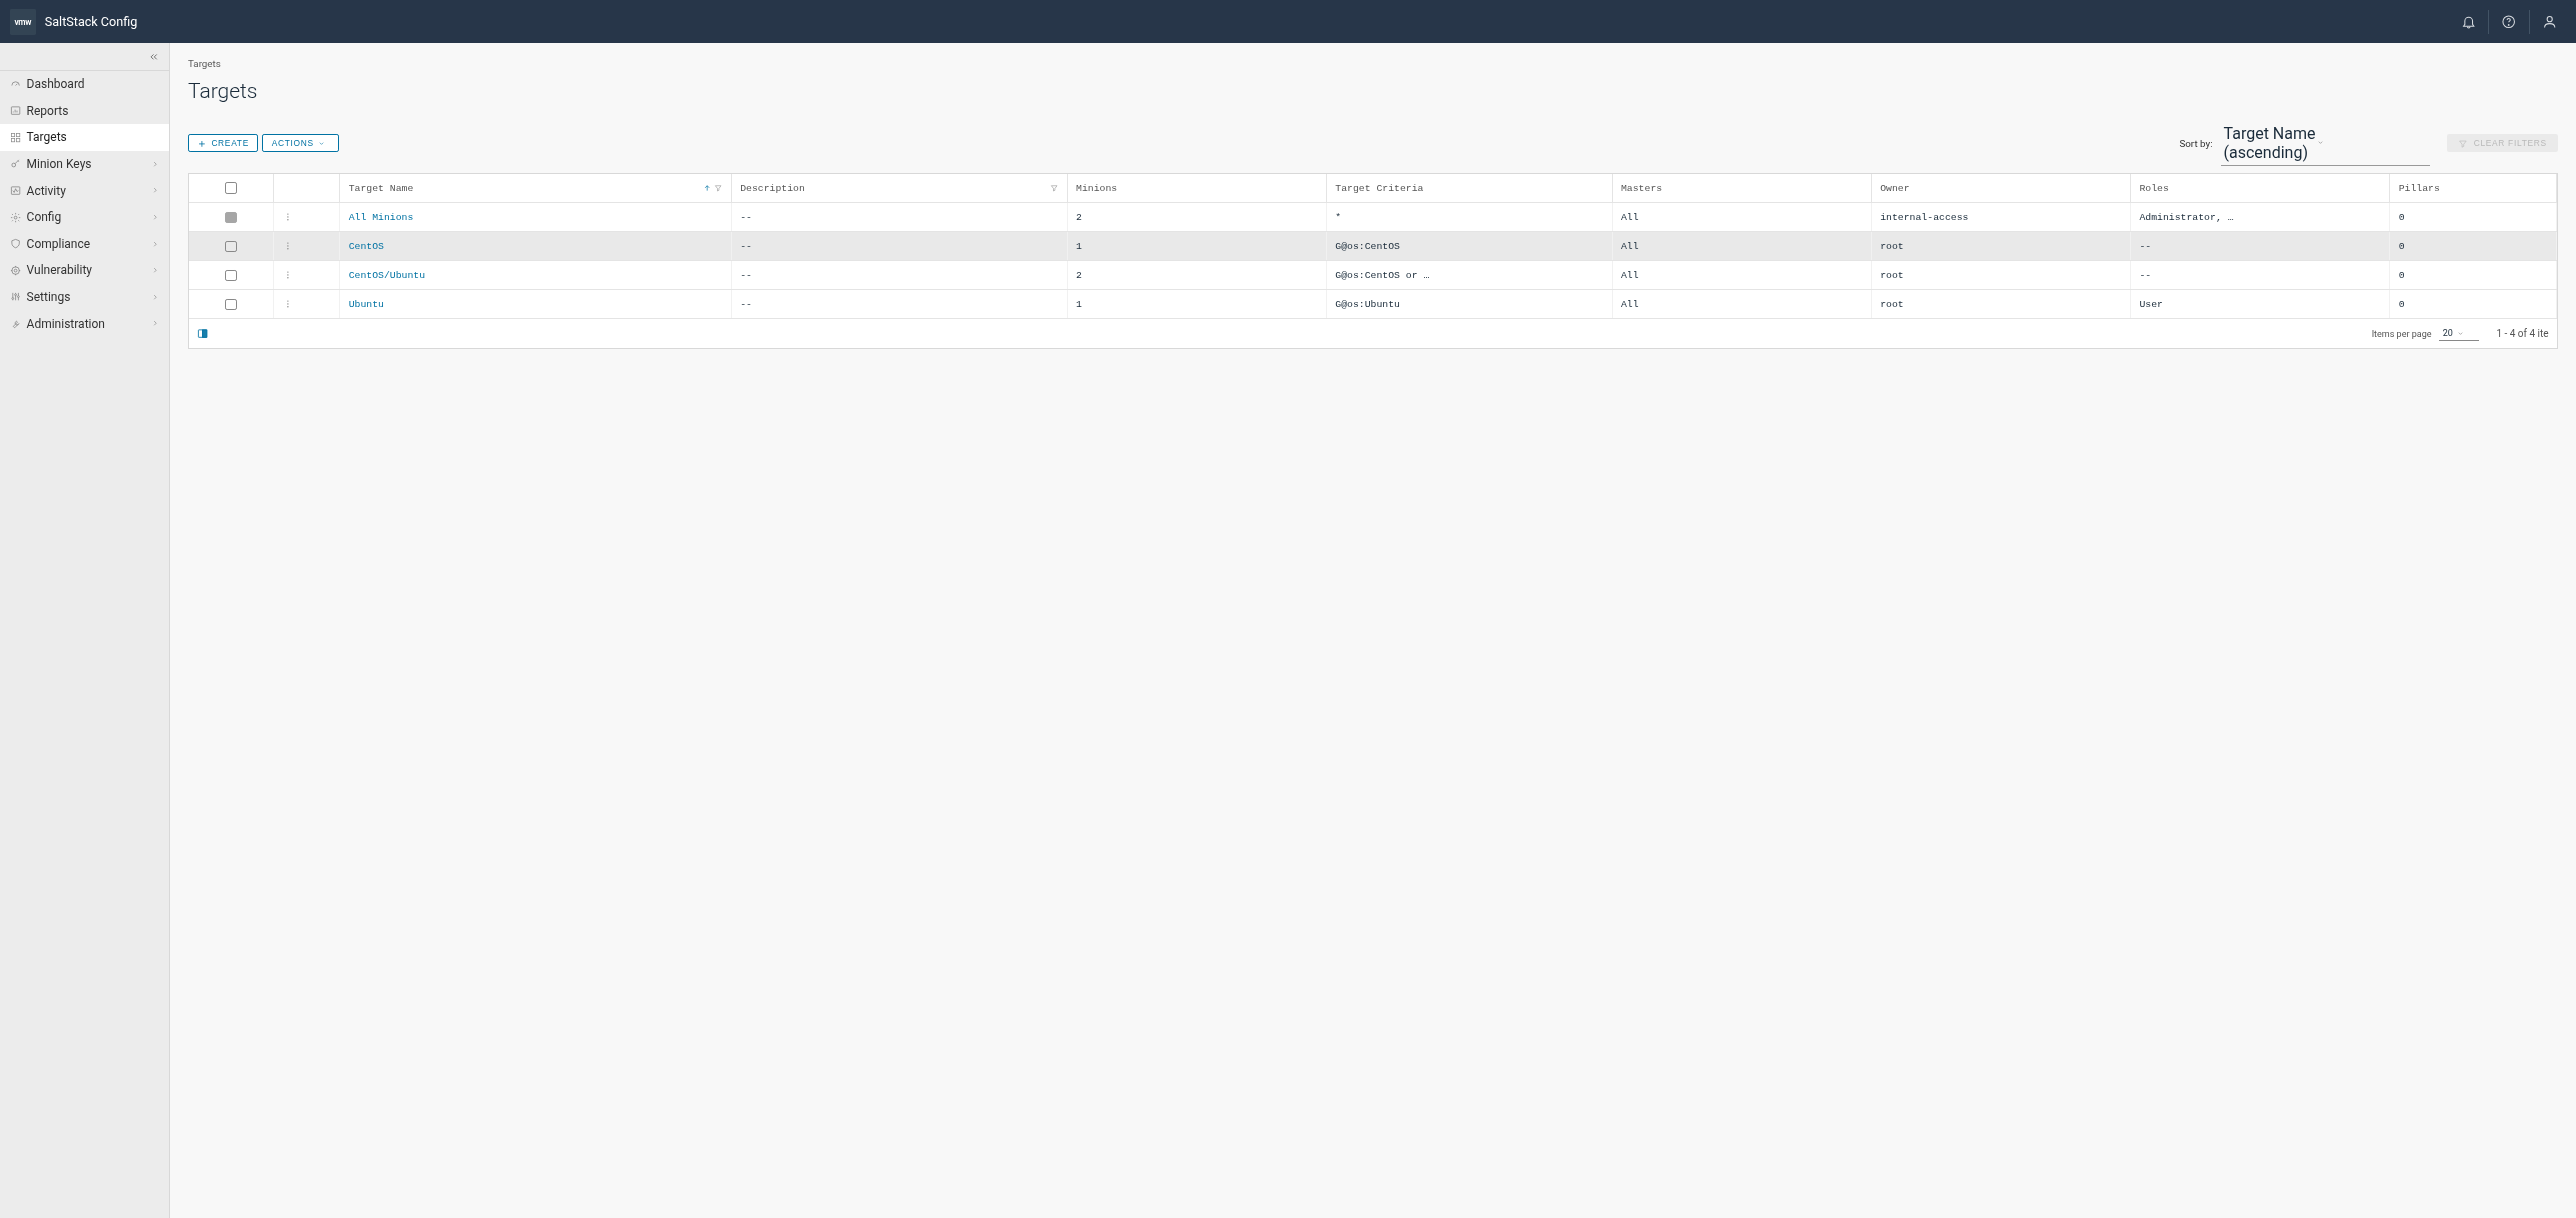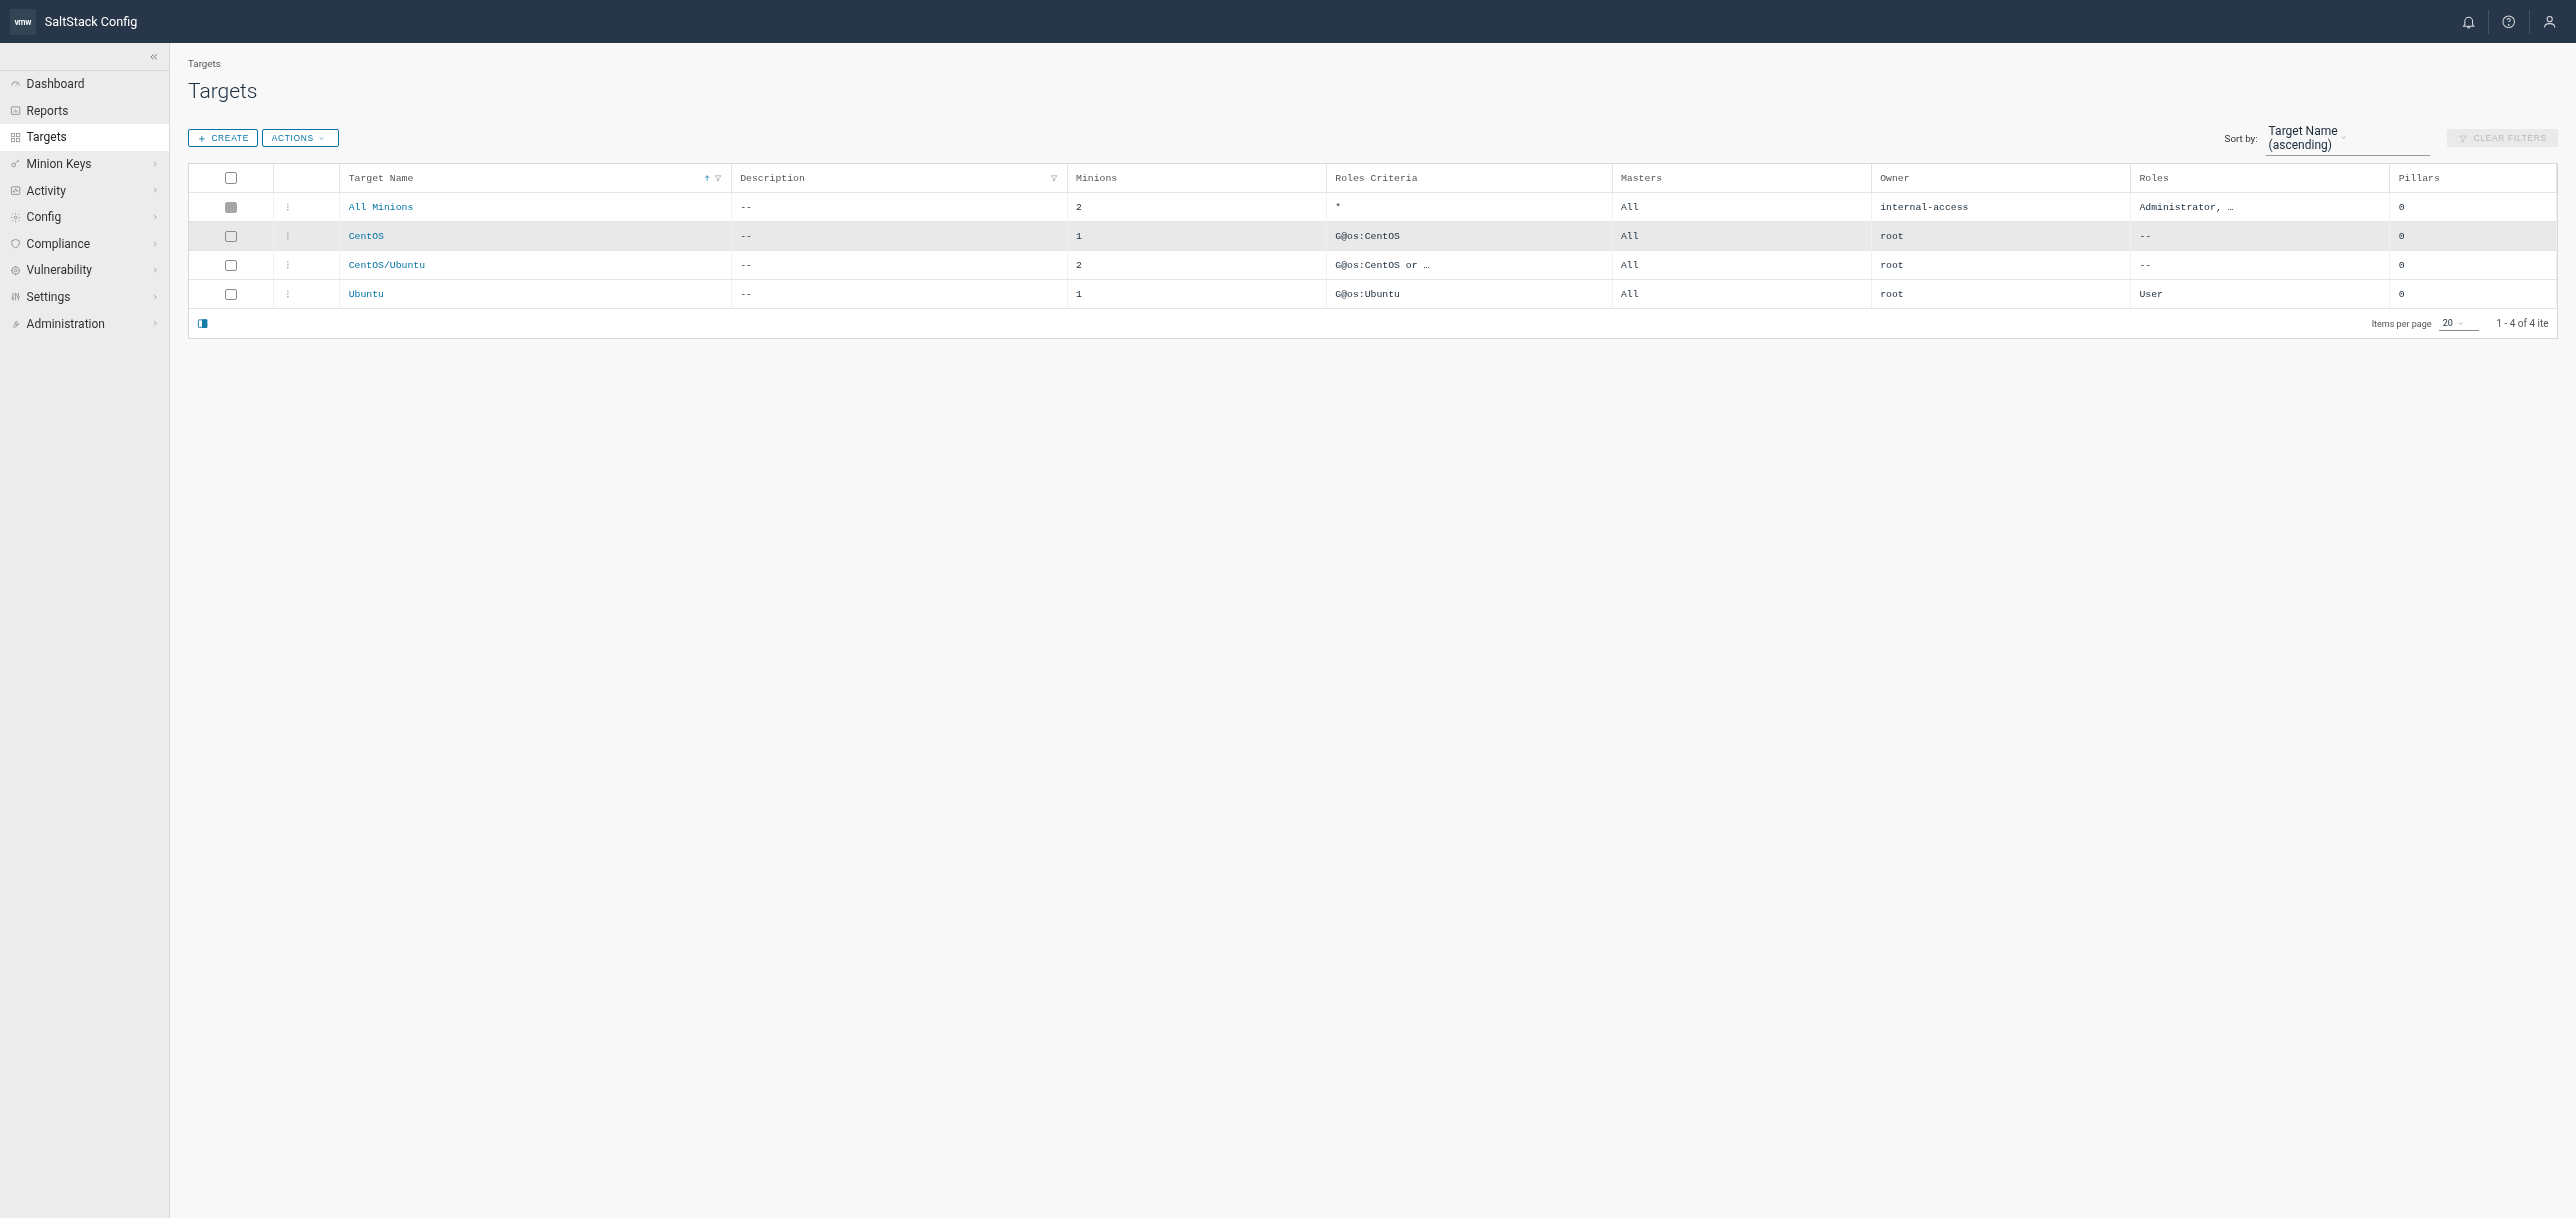--- a/index.html
+++ b/index.html
@@ -27,21 +27,21 @@
 
 .main { flex: 1; background: #f8f8f8; padding: 15.4px 18px; overflow: auto; min-width: 0; }
 .breadcrumb { font-size: 9.8px; color: #5a5a5a; margin-bottom: 9.8px; }
 .page-title { font-size: 21px; font-weight: 300; margin-bottom: 18px; }
 
 .toolbar { display: flex; align-items: center; margin-bottom: 7px; gap: 4px; }
 .btn { height: 18px; border: 0.7px solid #0072a3; background: #fff; color: #0072a3; display: inline-flex; align-items: center; padding: 0 8.4px; font-size: 8.4px; letter-spacing: 0.7px; cursor: pointer; border-radius: 2.1px; }
 .btn svg { margin-right: 4.2px; }
 .toolbar-spacer { flex: 1; }
 .sortby-label { font-size: 9.8px; color: #333; margin-right: 4.2px; }
-.sortby-select { border: none; border-bottom: 0.7px solid #999; background: transparent; padding: 2.8px 19.6px 2.8px 2.8px; font-size: 12px; min-width: 143px; position: relative; cursor: pointer; display: inline-flex; align-items: center; }
+.sortby-select { border: none; border-bottom: 0.7px solid #999; background: transparent; padding: 2.8px 19.6px 2.8px 2.8px; font-size: 16px; min-width: 143px; position: relative; cursor: pointer; display: inline-flex; align-items: center; }
 .sortby-select span { flex: 1; }
 .clear-btn { height: 18px; border: none; background: #eaeaea; color: #b8b8b8; padding: 0 11.2px; margin-left: 12.6px; font-size: 8.4px; letter-spacing: 0.7px; border-radius: 2.1px; display: inline-flex; align-items: center; gap: 5.6px; }
 
 
 .table-wrap { background: #fff; border: 0.7px solid #d8d8d8; }
 table { width: 100%; border-collapse: collapse; table-layout: fixed; font-family: Liberation Mono, monospace; }
 th, td { text-align: left; height: 29px; padding: 0 8.4px; border-bottom: 0.7px solid #e4e4e4; font-size: 9.8px; white-space: nowrap; overflow: hidden; text-overflow: ellipsis; }
 th { color: #555; font-weight: 400; border-right: 0.7px solid #e4e4e4; }
 td { border-right: 0.7px solid #f1f1f1; }
 tr.hover { background: #e9e9e9; }
@@ -316,21 +316,21 @@
               <div class="th-content">
                 <span class="htext">Description</span>
                 <span class="th-ico">
                     <svg width="8.4" height="8.4" viewBox="0 0 24 24" fill="none" stroke="#888" stroke-width="1.6">
                       <path d="M4 5h16l-6 8v5l-4 2v-7L4 5z"></path>
                     </svg>
                   </span>
               </div>
             </th>
             <th class="col-min"><span>Minions</span></th>
-            <th class="col-crit"><span>Roles Criteria</span></th>
+            <th class="col-crit"><span>Target Criteria</span></th>
             <th class="col-mast"><span>Masters</span></th>
             <th class="col-own"><span>Owner</span></th>
             <th class="col-roles"><span>Roles</span></th>
             <th class="col-pill"><span>Pillars</span></th>
           </tr>
         </thead>
         <tbody id="tbody">
             <tr>
               <td class="col-chk"><span class="chkbox filled"></span></td>
               <td class="col-act"><span class="dots"><svg width="9.8" height="9.8" viewBox="0 0 24 24" fill="currentColor">

